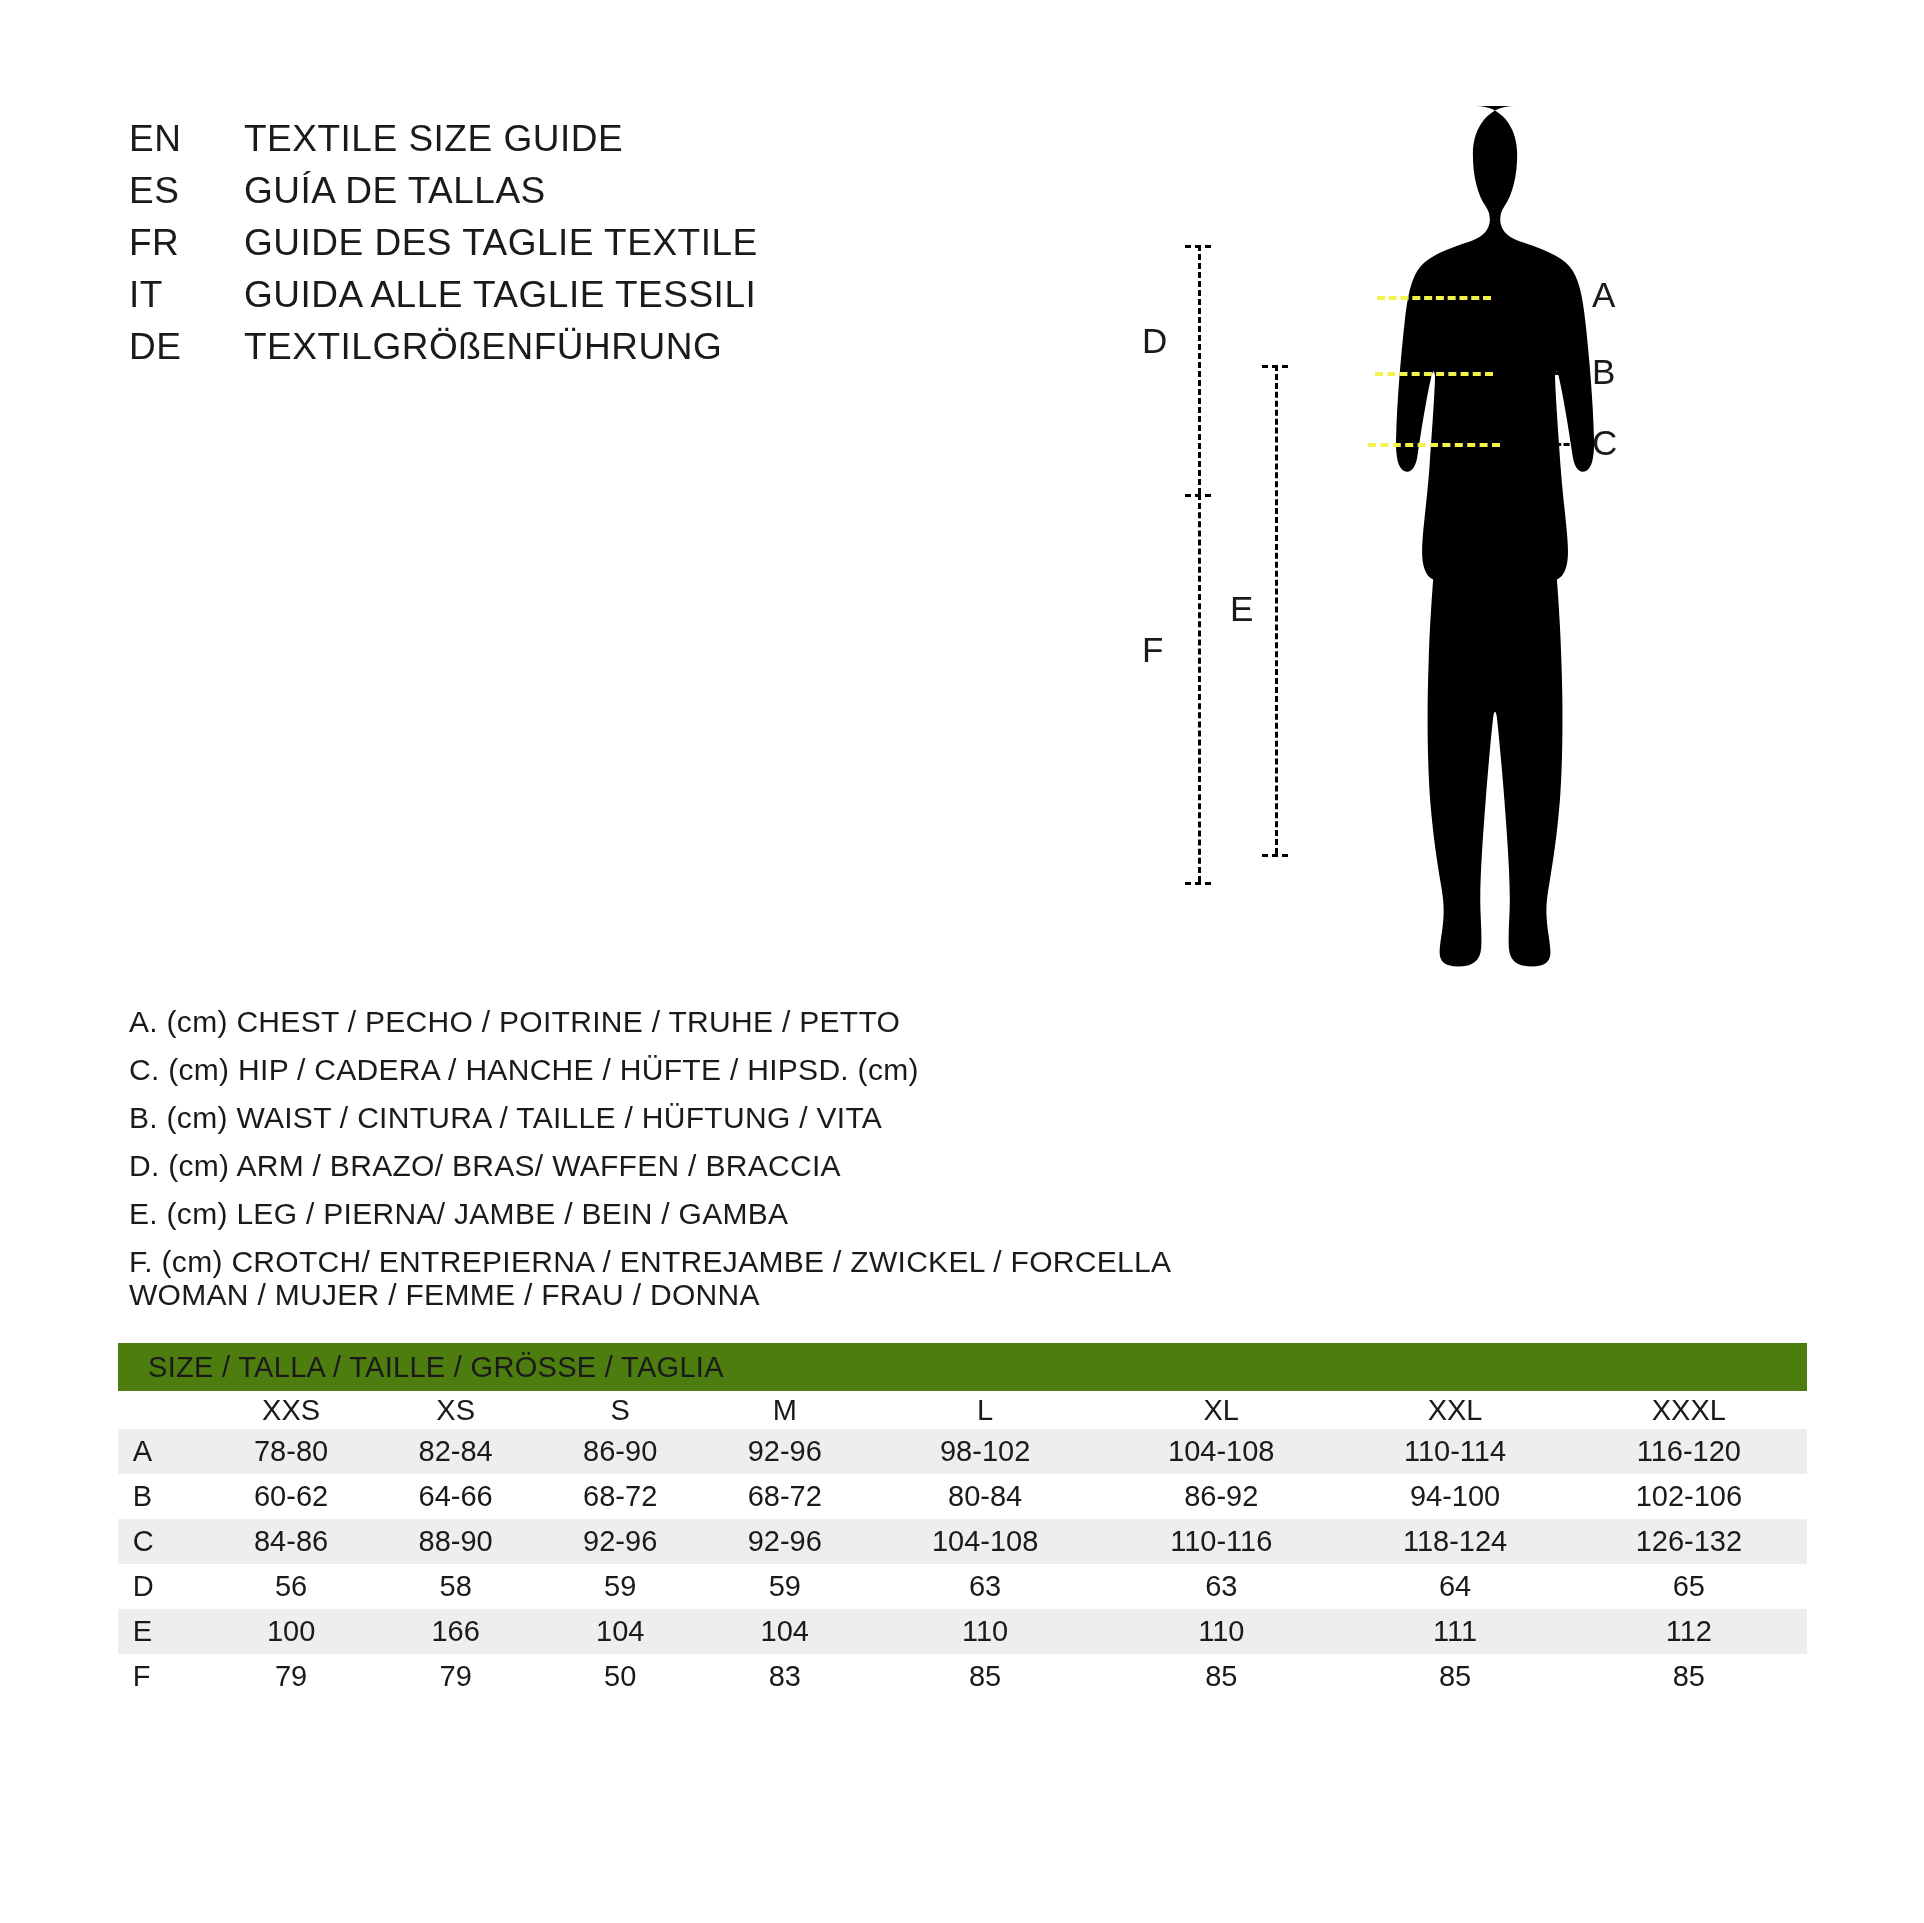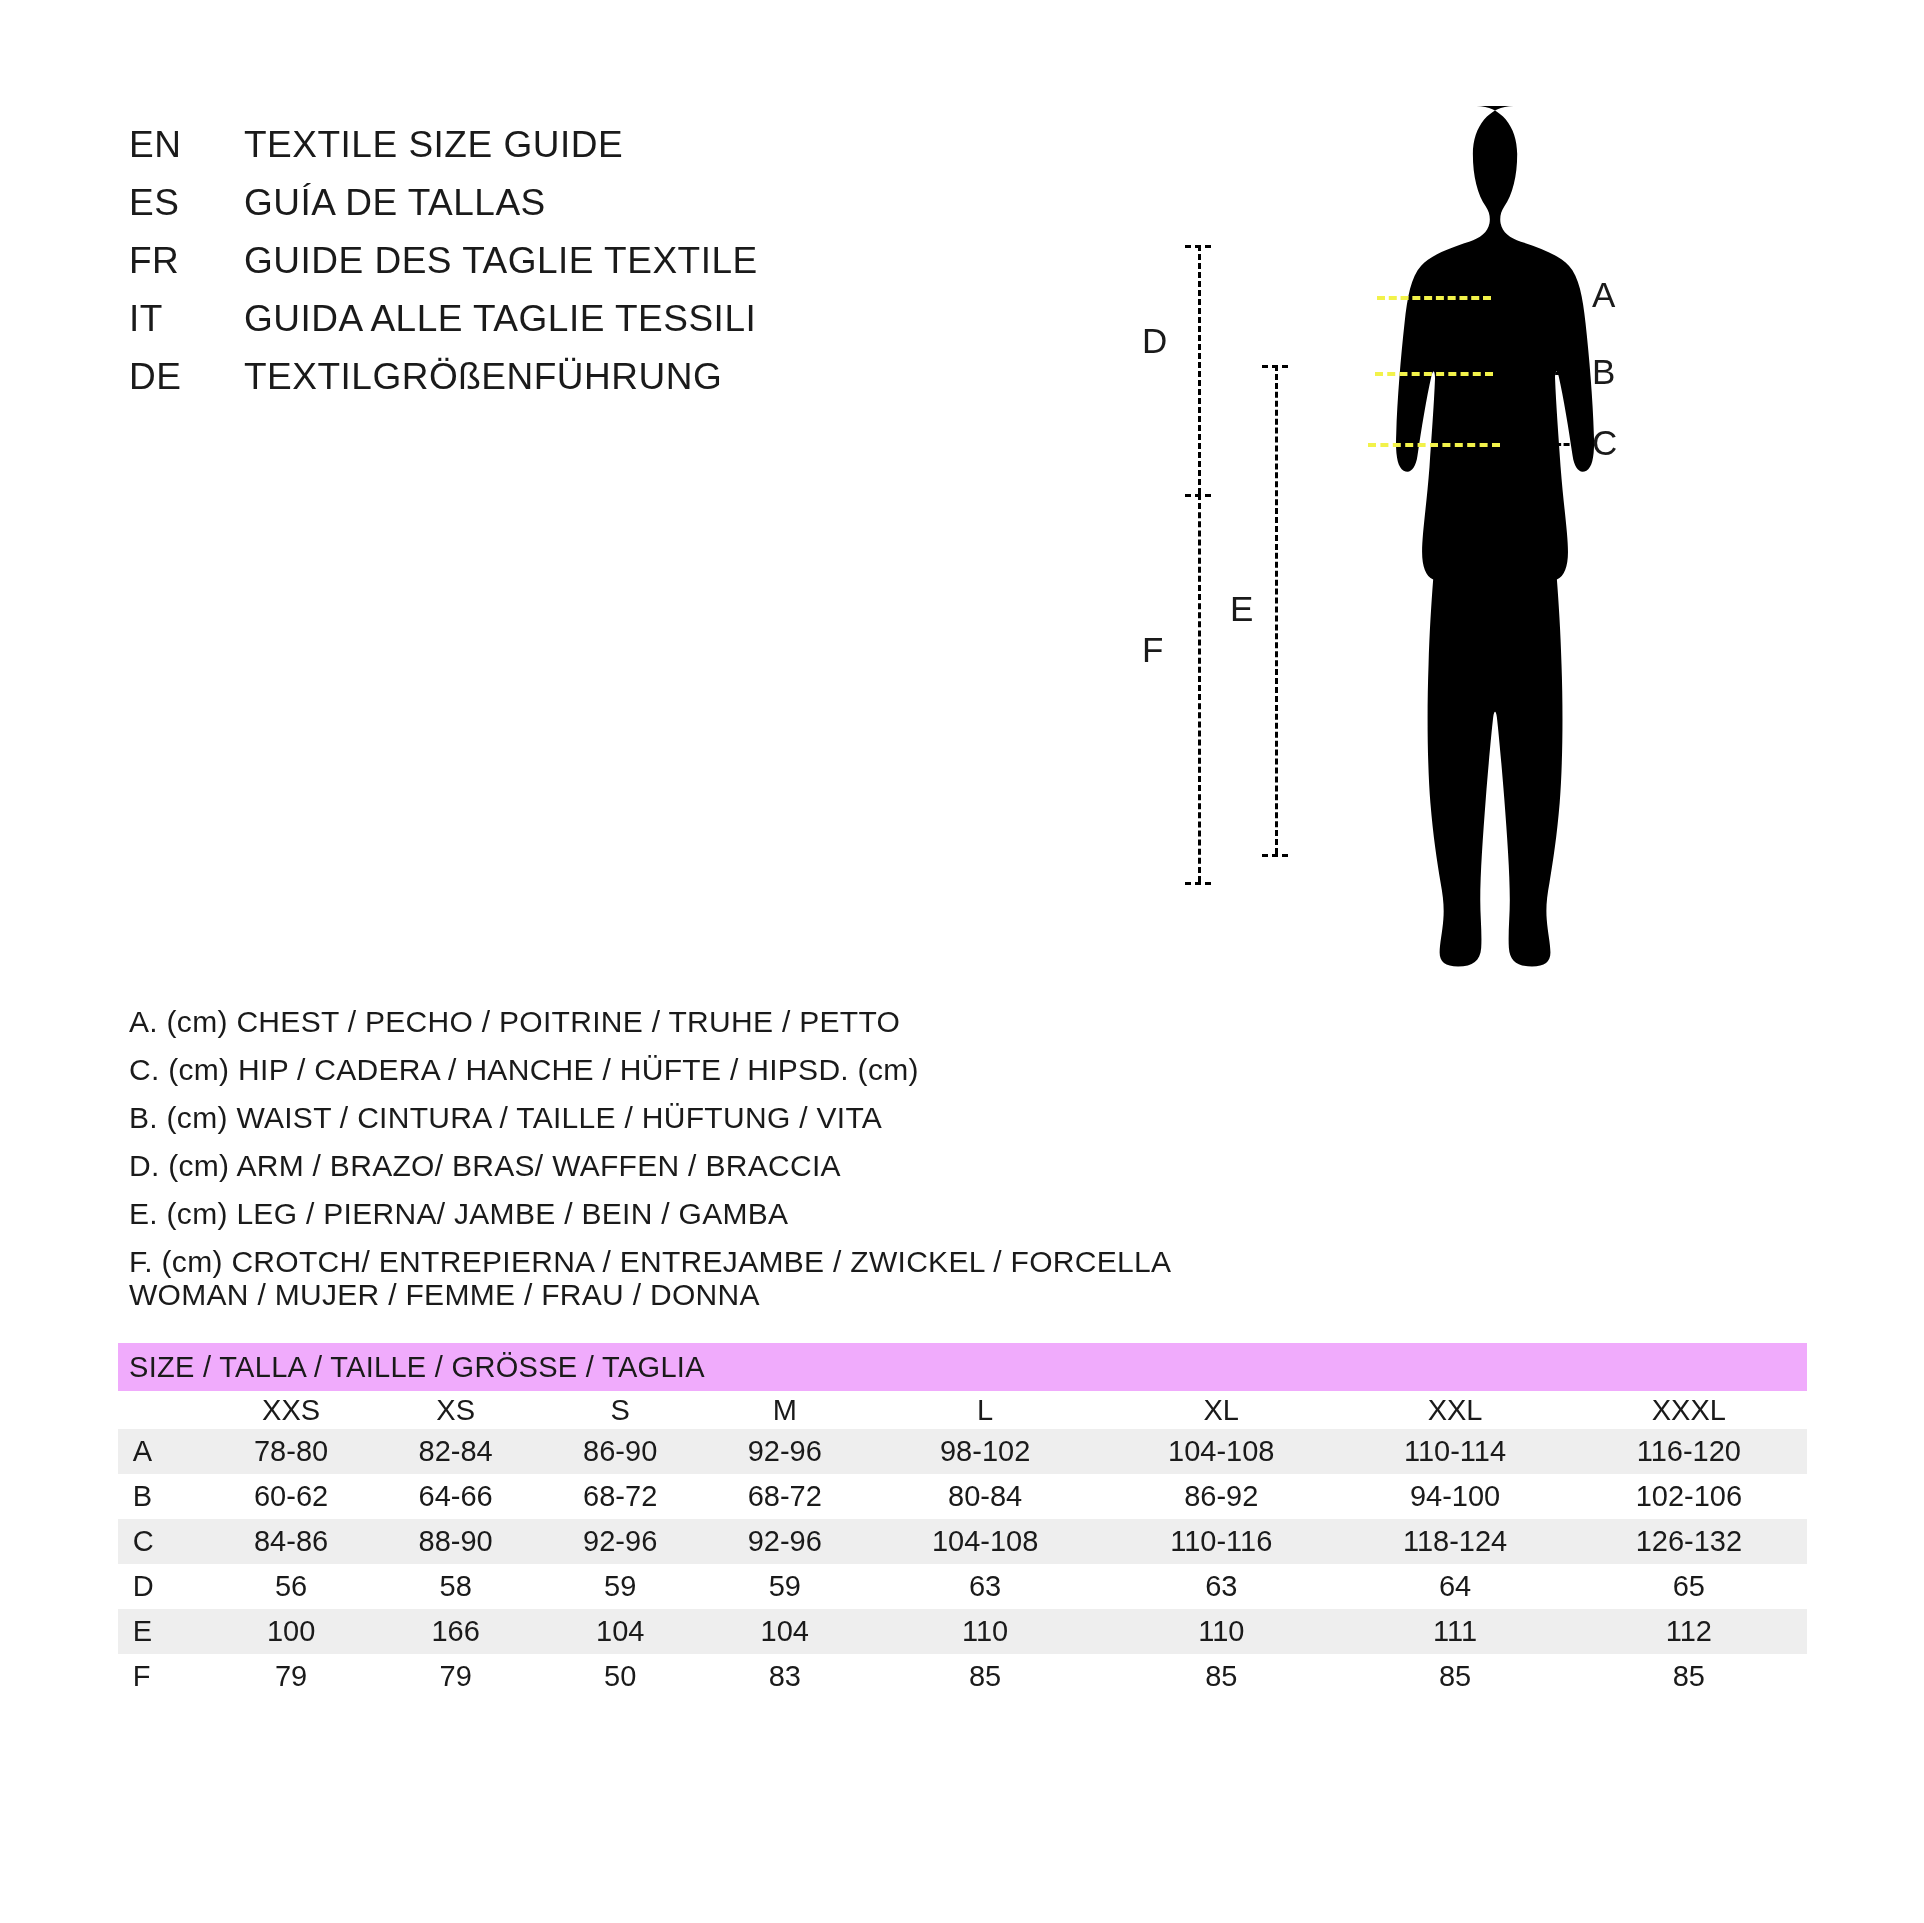--- a/index.html
+++ b/index.html
@@ -19,21 +19,20 @@
   
   #title-block {
     position: absolute;
     left: 129px;
     top: 118px;
   }
   .title-row {
     display: flex;
     align-items: baseline;
     height: 52px;
-    margin-top: 6px;
   }
   .title-lang {
     width: 115px;
     font-size: 37px;
     letter-spacing: 0.5px;
   }
   .title-text {
     font-size: 37px;
     letter-spacing: 0.5px;
   }
@@ -68,23 +67,23 @@
     border-collapse: collapse;
     font-size: 29px;
   }
   #size-table td {
     padding: 0;
     height: 45px;
     text-align: center;
     vertical-align: middle;
   }
   #size-table tr.head-row td {
-    background: #f0abfc;
+    background: #4d7c0f;
     text-align: left;
-    padding-left: 11px;
+    padding-left: 30px;
     height: 48px;
     font-size: 29px;
     letter-spacing: 0.3px;
   }
   #size-table tr.alt td {
     background: #eeeeee;
   }
   #size-table td.rowlabel {
     text-align: left;
     padding-left: 14.8px;

